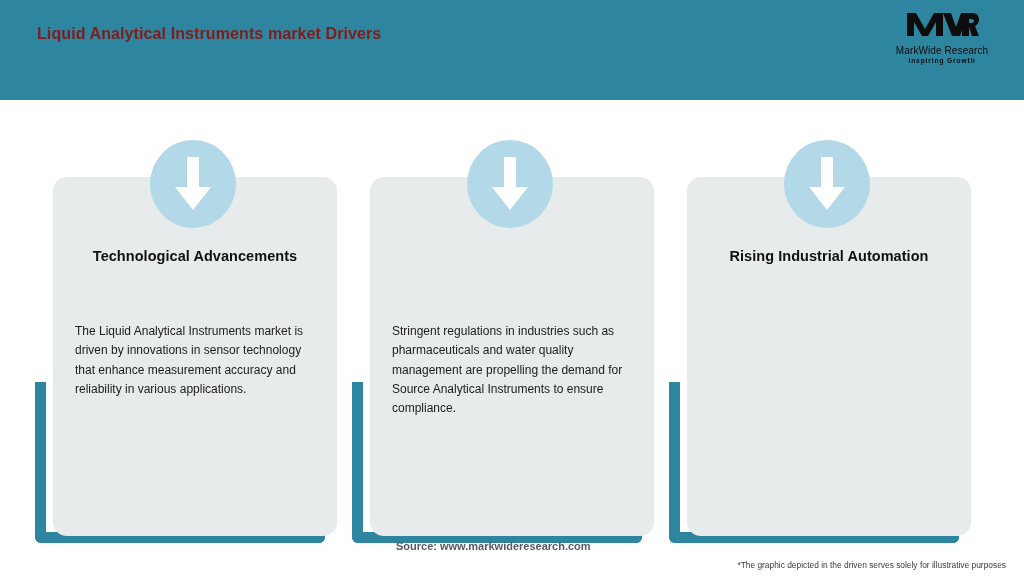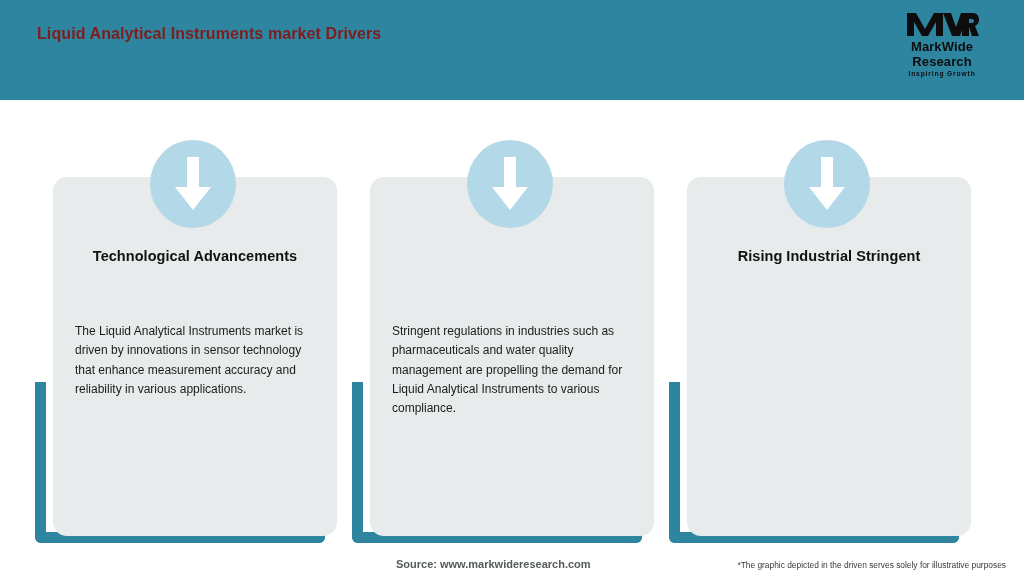--- a/index.html
+++ b/index.html
@@ -44,25 +44,25 @@
     height: 58px;
     text-align: center;
   }
   #brand-logo .logo-mark {
     display: block;
     height: 28px;
     line-height: 28px;
   }
   #brand-logo .logo-name {
     display: block;
-    font-size: 13px;
-    font-weight: bold;
+    font-size: 10px;
+    font-weight: normal;
     color: #0d0d0d;
     letter-spacing: 0.1px;
-    margin-top: 1px;
+    margin-top: 7px;
   }
   #brand-logo .logo-tagline {
     display: block;
     font-size: 6.6px;
     font-weight: bold;
     color: #0d0d0d;
     letter-spacing: 0.9px;
     margin-top: 1px;
   }
 
@@ -141,21 +141,21 @@
     font-size: 12px;
     line-height: 19.3px;
     color: #1b1b1b;
     text-align: left;
   }
 
   
   #footer-source {
     position: absolute;
     left: 396px;
-    top: 558px;
+    top: 540px;
     font-size: 11px;
     font-weight: bold;
     color: #555a5d;
     white-space: nowrap;
   }
   #footer-disclaimer {
     position: absolute;
     right: 18px;
     top: 560px;
     font-size: 8.4px;
@@ -191,33 +191,33 @@
   <div class="arrow-badge">
     <svg width="40" height="54" viewBox="0 0 40 54" aria-hidden="true">
       <path d="M14 0 L26 0 L26 30 L38 30 L20 53 L2 30 L14 30 Z" fill="#ffffff"></path>
     </svg>
   </div>
 </div>
 
 <div class="card-group g2">
   <div class="u-frame"></div>
   <div class="card">
-    <div class="card-body">Stringent regulations in industries such as pharmaceuticals and water quality management are propelling the demand for Liquid Analytical Instruments to various compliance.</div>
+    <div class="card-body">Stringent regulations in industries such as pharmaceuticals and water quality management are propelling the demand for Source Analytical Instruments to ensure compliance.</div>
   </div>
   <div class="arrow-badge">
     <svg width="40" height="54" viewBox="0 0 40 54" aria-hidden="true">
       <path d="M14 0 L26 0 L26 30 L38 30 L20 53 L2 30 L14 30 Z" fill="#ffffff"></path>
     </svg>
   </div>
 </div>
 
 <div class="card-group g3">
   <div class="u-frame"></div>
   <div class="card">
-    <div class="card-title">Rising Industrial Stringent</div>
+    <div class="card-title">Rising Industrial Automation</div>
   </div>
   <div class="arrow-badge">
     <svg width="40" height="54" viewBox="0 0 40 54" aria-hidden="true">
       <path d="M14 0 L26 0 L26 30 L38 30 L20 53 L2 30 L14 30 Z" fill="#ffffff"></path>
     </svg>
   </div>
 </div>
 
 <div id="footer-source">Source: www.markwideresearch.com</div>
 <div id="footer-disclaimer">*The graphic depicted in the driven serves solely for illustrative purposes</div>

